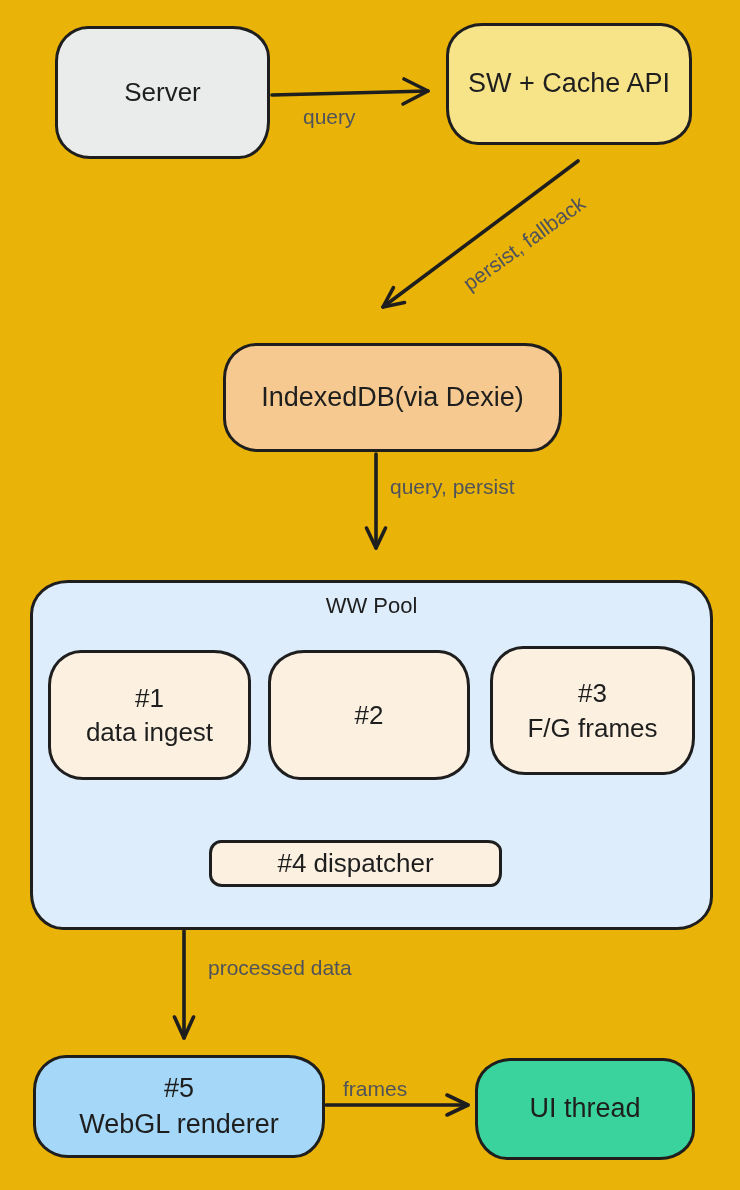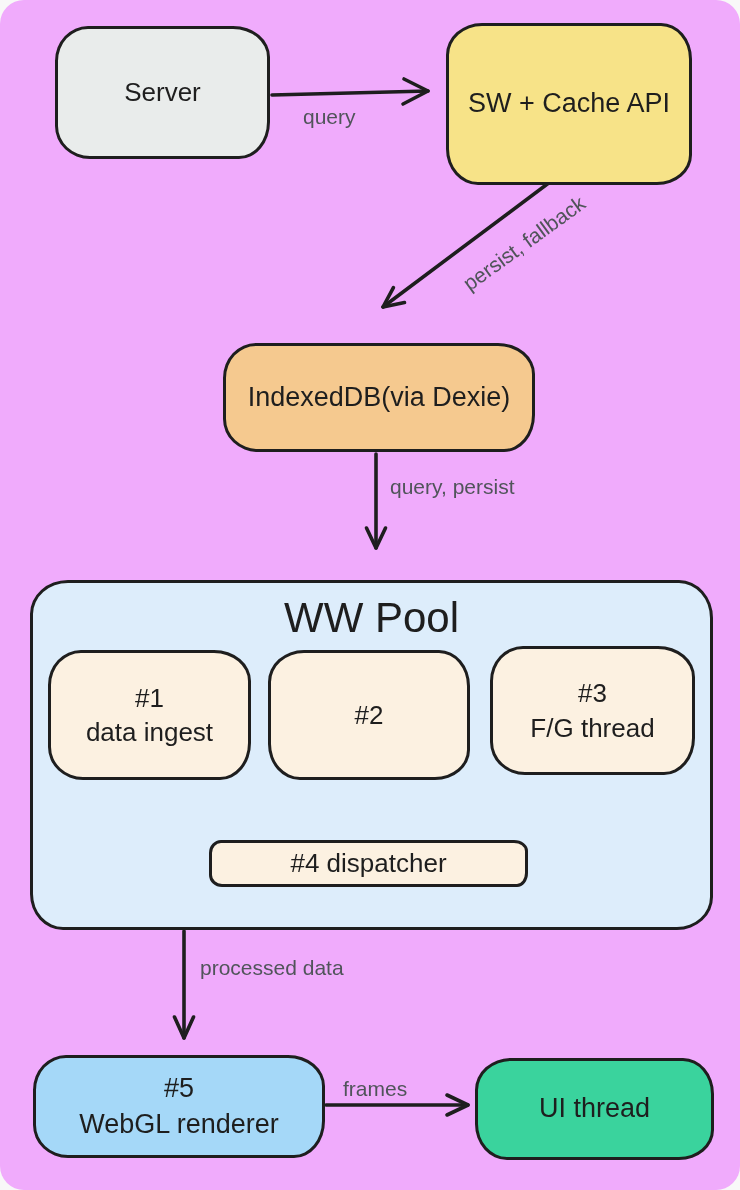--- a/index.html
+++ b/index.html
@@ -3,60 +3,60 @@
 <meta charset="utf-8">
 <style>
   html, body { margin: 0; padding: 0; }
   body {
     width: 740px; height: 1190px;
     font-family: "Liberation Sans", "DejaVu Sans", sans-serif;
     background: #f8f8f8;
   }
   .canvas {
     position: relative; width: 740px; height: 1190px;
-    background: #f0abfc; overflow: hidden; border-radius: 24px;
+    background: #eab308; overflow: hidden;
   }
   .node {
     position: absolute;
     border: 3.2px solid #1e1e1e;
     box-sizing: border-box;
     display: flex; flex-direction: column;
     align-items: center; justify-content: center;
     color: #1e1e1e;
     text-align: center;
     line-height: 1.32;
   }
   .r-big   { border-radius: 33px 37px 31px 35px / 35px 31px 37px 33px; }
   .r-big2  { border-radius: 36px 31px 35px 32px / 32px 36px 30px 36px; }
   .r-slim  { border-radius: 12px 14px 11px 13px / 13px 11px 14px 12px; }
 
   .node-server     { left: 55px;  top: 26px;   width: 215px; height: 133px; font-size: 26px; }
-  .node-sw         { left: 446px; top: 23px;   width: 246px; height: 162px; font-size: 27px; }
-  .node-idb        { left: 223px; top: 343px;  width: 312px; height: 109px; font-size: 27px; }
+  .node-sw         { left: 446px; top: 23px;   width: 246px; height: 122px; font-size: 27px; }
+  .node-idb        { left: 223px; top: 343px;  width: 339px; height: 109px; font-size: 27px; }
   .node-pool       { left: 30px;  top: 580px;  width: 683px; height: 350px;
                      justify-content: flex-start; padding-top: 10px;
                      border-radius: 38px 34px 36px 33px / 34px 38px 33px 36px; }
-  .pool-title      { font-size: 42px; line-height: 1.2; }
+  .pool-title      { font-size: 22px; line-height: 1.2; }
   .node-w1         { left: 48px;  top: 650px;  width: 203px; height: 130px; font-size: 26px; }
   .node-w2         { left: 268px; top: 650px;  width: 202px; height: 130px; font-size: 26px; }
   .node-w3         { left: 490px; top: 646px;  width: 205px; height: 129px; font-size: 26px; }
-  .node-w4        { left: 209px; top: 840px;  width: 319px; height: 47px;  font-size: 26px; }
+  .node-w4        { left: 209px; top: 840px;  width: 293px; height: 47px;  font-size: 26px; }
   .node-w5         { left: 33px;  top: 1055px; width: 292px; height: 103px; font-size: 27px; }
-  .node-ui         { left: 475px; top: 1058px; width: 239px; height: 102px; font-size: 27px; }
+  .node-ui         { left: 475px; top: 1058px; width: 220px; height: 102px; font-size: 27px; }
 
   .edge-label {
     position: absolute;
     font-size: 21px;
     white-space: nowrap;
     line-height: 1;
   }
   .lbl-fetch     { left: 303px; top: 106px; }
   .lbl-persist   { left: 524px; top: 243px; transform: translate(-50%,-50%) rotate(-36deg); }
   .lbl-query     { left: 390px; top: 476px; }
-  .lbl-processed { left: 200px; top: 957px; text-align: right; }
+  .lbl-processed { left: 208px; top: 957px; text-align: right; }
   .lbl-frames    { left: 343px; top: 1070px; }
 
   svg.arrows {
     position: absolute; left: 0; top: 0;
     width: 740px; height: 1190px;
     pointer-events: none;
   }
   svg.arrows path {
     stroke: #1e1e1e; stroke-width: 3.6;
     fill: none; stroke-linecap: round; stroke-linejoin: round;
@@ -110,21 +110,21 @@
     <div>#1</div>
     <div>data ingest</div>
   </div>
 
   <div class="node node-w2 r-big2" style="background: rgb(252, 241, 225);">
     <div>#2</div>
   </div>
 
   <div class="node node-w3 r-big" style="background: rgb(252, 241, 225);">
     <div>#3</div>
-    <div>F/G thread</div>
+    <div>F/G frames</div>
   </div>
 
   <div class="node node-w4 r-slim" style="background: rgb(252, 241, 225);">
     <div>#4 dispatcher</div>
   </div>
 
   <div class="node node-w5 r-big" style="background: rgb(165, 216, 248);">
     <div>#5</div>
     <div>WebGL renderer</div>
   </div>

